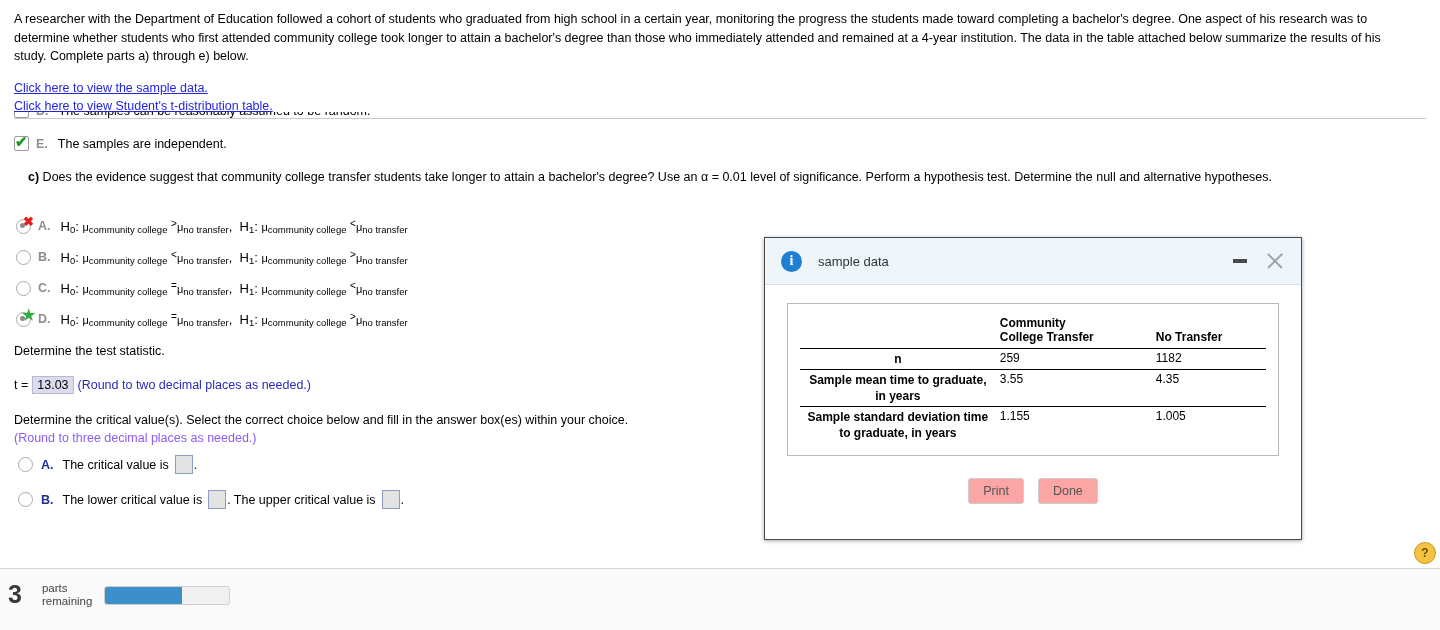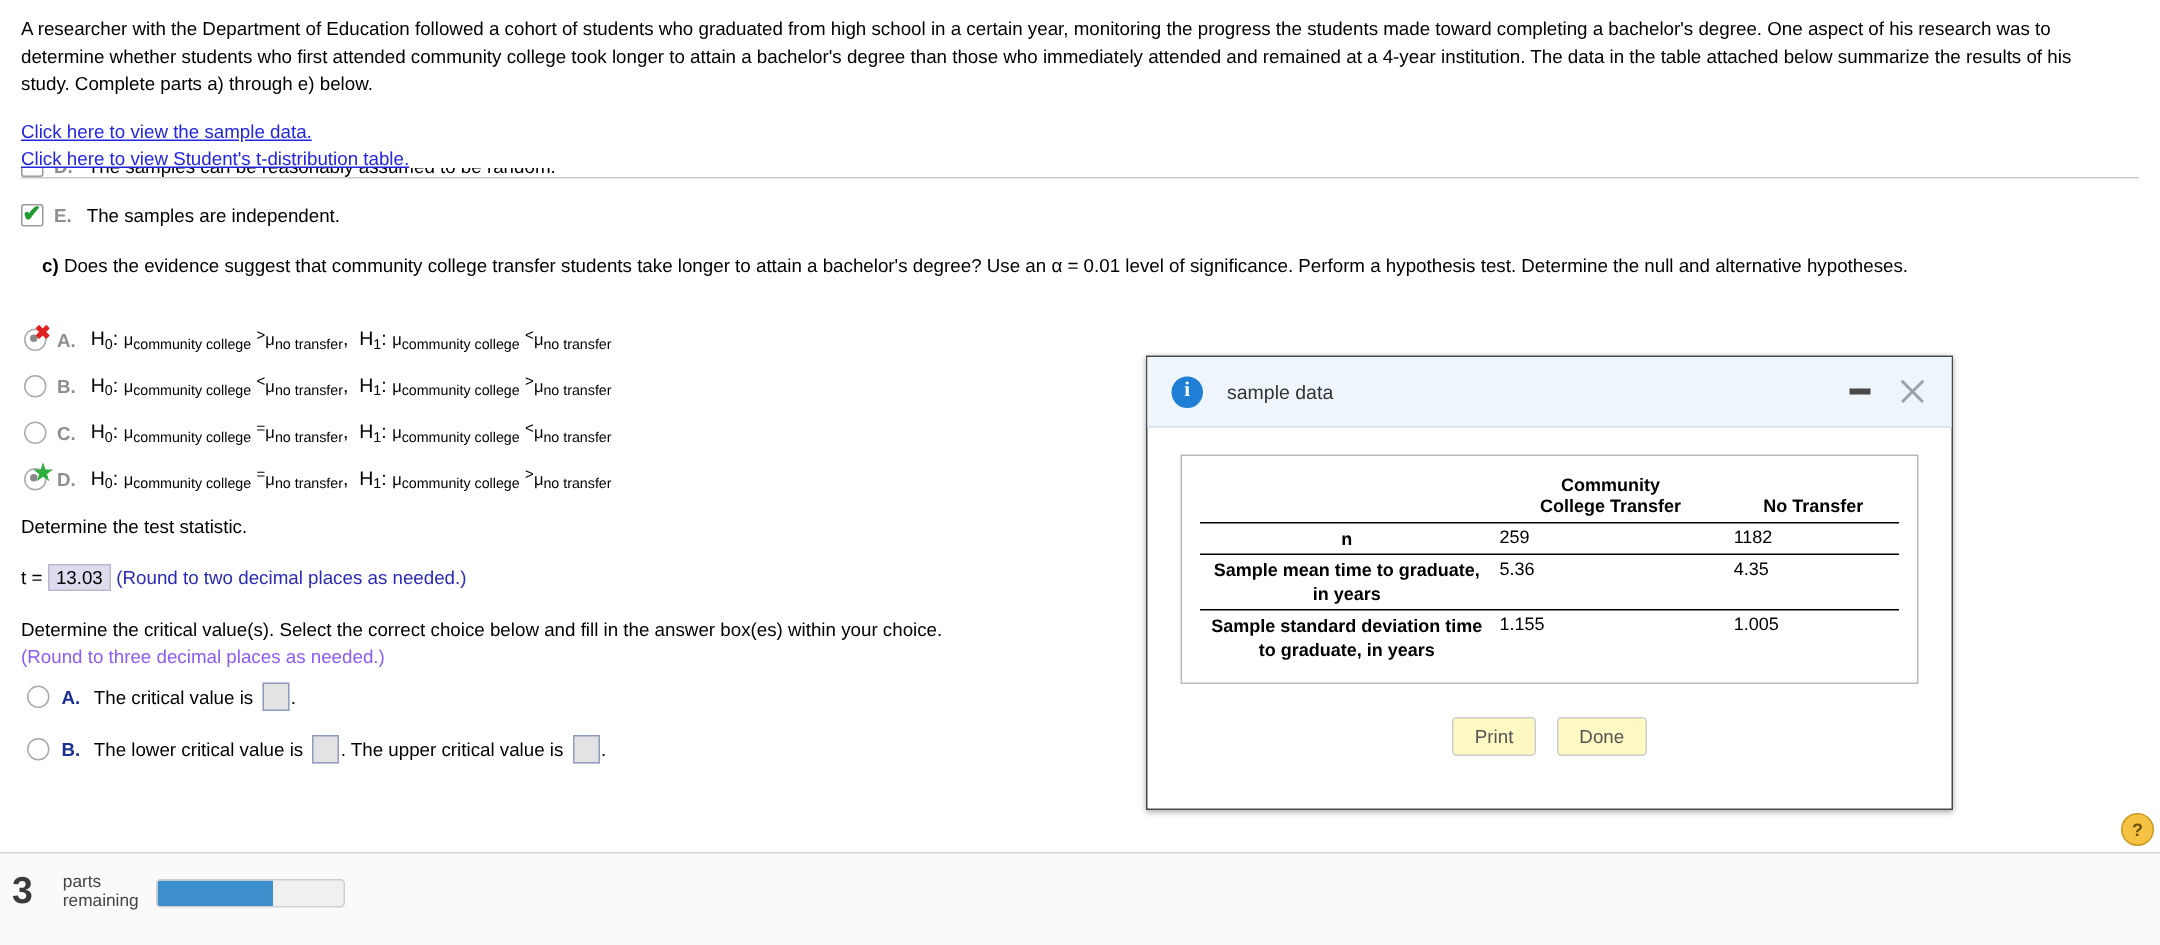--- a/index.html
+++ b/index.html
@@ -109,29 +109,29 @@
     background: #9aa2ab;
   }
   .close-btn::before { transform: rotate(45deg); }
   .close-btn::after  { transform: rotate(-45deg); }
 
   .dlg-body { padding: 18px 22px 0 22px; }
   .tbl-frame { border: 1px solid #b9b9b9; padding: 10px 12px 12px 12px; }
   table.data { border-collapse: collapse; width: 100%; font-size: 12px; color: #000; }
   table.data th, table.data td { padding: 2px 4px; }
   table.data th.corner-h { width: 42%; }
-  table.data .hdr { font-weight: bold; text-align: center; line-height: 14px; vertical-align: bottom; padding-bottom: 4px; margin-top: 44px; }
+  table.data .hdr { font-weight: bold; text-align: left; line-height: 14px; vertical-align: bottom; padding-bottom: 4px; margin-top: 44px; }
   table.data .rowlbl { font-weight: bold; text-align: center; line-height: 16px; }
   table.data .val { vertical-align: top; margin-top: 40px; }
   .tb-top td, .tb-top th { border-top: 1.5px solid #000; }
 
   .dlg-foot { display: flex; justify-content: center; gap: 14px; margin-top: 22px; }
   .dlg-btn {
     min-width: 52px; padding: 5px 14px; font-size: 12.5px; color: #555;
-    background: #fef9c3; border: 1px solid #cdcdcd; border-radius: 3px; cursor: pointer;
+    background: #fca5a5; border: 1px solid #cdcdcd; border-radius: 3px; cursor: pointer;
     font-family: "Liberation Sans", sans-serif;
     text-align: center;
   }
 
   
   .status { position: absolute; left: 10px; top: 543px; font-size: 12.5px; color: #333; }
   .help-btn {
     position: absolute; left: 1414px; top: 542px; width: 20px; height: 20px; border-radius: 50%;
     background: #f5c243; border: 1px solid #c99a21; color: #6a5100; font-weight: bold;
     font-size: 12px; display: flex; align-items: center; justify-content: center; cursor: pointer;
@@ -259,21 +259,21 @@
               <span>No Transfer</span>
             </th>
           </tr>
           <tr class="tb-top">
             <td class="rowlbl">n</td>
             <td class="val">259</td>
             <td class="val">1182</td>
           </tr>
           <tr class="tb-top">
             <td class="rowlbl">Sample mean time to graduate, in years</td>
-            <td class="val">5.36</td>
+            <td class="val">3.55</td>
             <td class="val">4.35</td>
           </tr>
           <tr class="tb-top">
             <td class="rowlbl">Sample standard deviation time to graduate, in years</td>
             <td class="val">1.155</td>
             <td class="val">1.005</td>
           </tr>
         </tbody>
           </table>
       </div>

